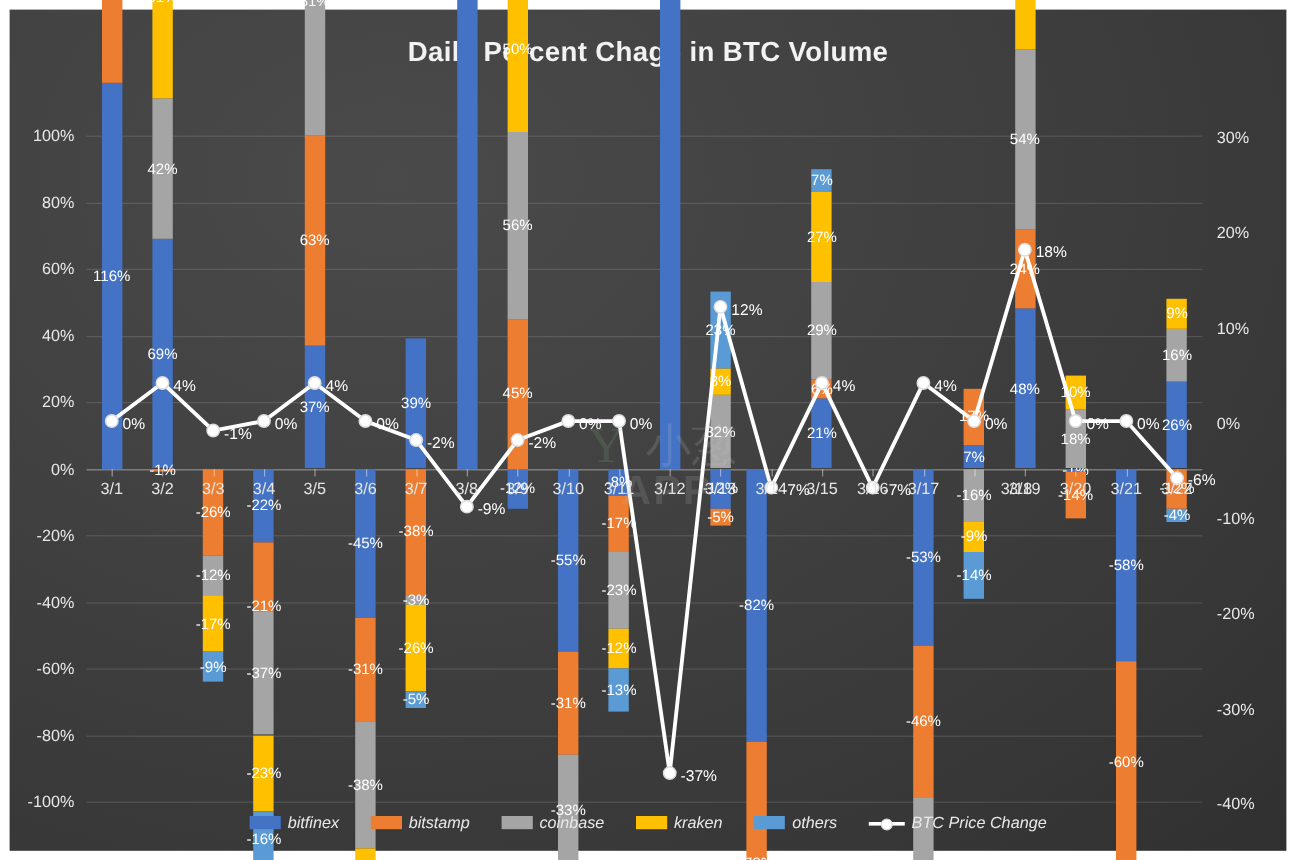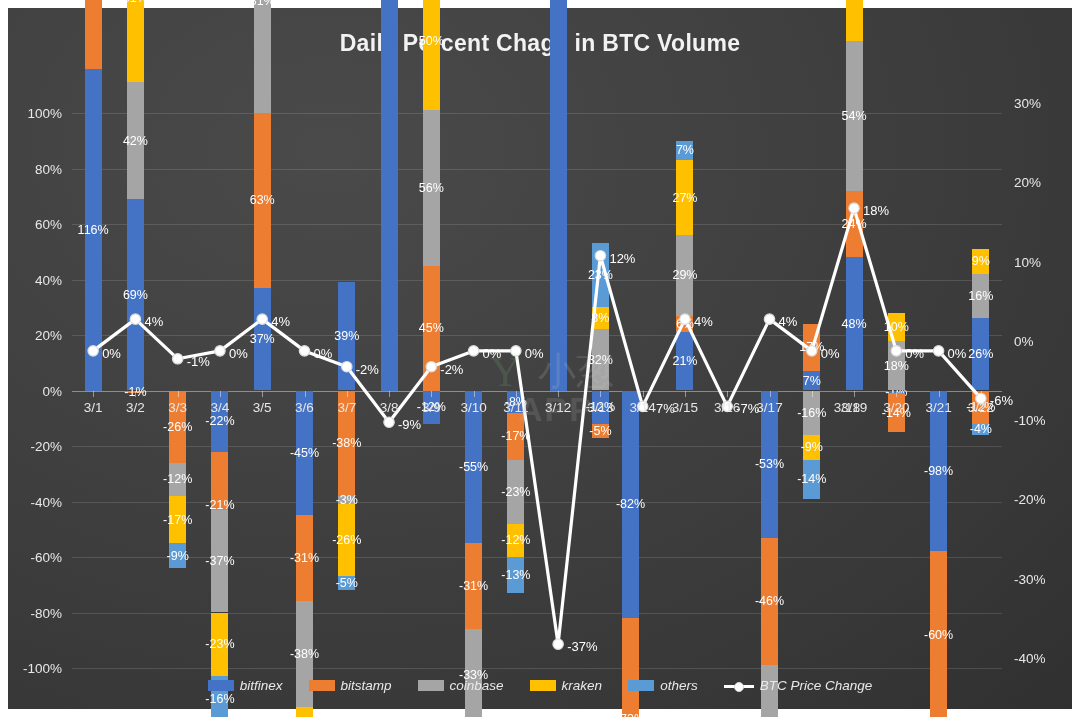--- a/index.html
+++ b/index.html
@@ -6,21 +6,21 @@
   body{font-family:"Liberation Sans",sans-serif;}
   #root{position:relative;width:1080px;height:717px;background:#ffffff;overflow:hidden;}
   #chart-card{position:absolute;left:8px;top:8px;width:1064px;height:701px;
     background:radial-gradient(ellipse at 30% 20%, #4a4a4a 0%, #414141 40%, #383838 75%, #303030 100%);}
   #chart-title{position:absolute;left:0;top:22px;width:1064px;text-align:center;
     color:#f2f2f2;font-size:23px;font-weight:bold;letter-spacing:.3px;}
   #plot{position:absolute;left:64px;top:105px;width:930px;height:555px;}
   .gridline{position:absolute;left:0;width:100%;height:1px;background:rgba(255,255,255,.13);}
   .zeroline{position:absolute;left:0;width:100%;height:1px;background:rgba(255,255,255,.40);}
   .axis-left{position:absolute;left:0;top:105px;width:64px;height:555px;}
-  .axis-right{position:absolute;left:994px;top:95px;width:70px;height:555px;}
+  .axis-right{position:absolute;left:994px;top:107px;width:70px;height:555px;}
   .ytl{position:absolute;right:10px;transform:translateY(-50%);color:#e8e8e8;font-size:13.5px;white-space:nowrap;}
   .ytr{position:absolute;left:12px;transform:translateY(-50%);color:#e8e8e8;font-size:13.5px;white-space:nowrap;}
   .col{position:absolute;top:0;height:100%;}
   .seg{position:absolute;left:0;width:100%;}
   .seglabel{position:absolute;left:50%;transform:translate(-50%,-50%);
     font-size:12.5px;color:#ffffff;white-space:nowrap;pointer-events:none;}
   .xlabel{position:absolute;top:2px;left:50%;transform:translateX(-50%);
     color:#e6e6e6;font-size:13.5px;white-space:nowrap;}
   #xaxis{position:absolute;left:64px;width:930px;height:24px;}
   #lineLayer{position:absolute;left:64px;top:105px;width:930px;height:555px;pointer-events:none;}
@@ -272,21 +272,21 @@
           <div class="seg" style="top: 280.275px; height: 38.85px; background: rgb(237, 125, 49);"></div>
           <div class="seglabel" style="top: 299.7px;">-14%</div>
           <div class="seg" style="top: 227.55px; height: 49.95px; background: rgb(165, 165, 165);"></div>
           <div class="seglabel" style="top: 252.525px;">18%</div>
           <div class="seg" style="top: 199.8px; height: 27.75px; background: rgb(255, 192, 0);"></div>
           <div class="seglabel" style="top: 213.675px;">10%</div>
         </div>
         <div style="position: absolute; left: 824.318px; top: 277.5px; width: 1px; height: 6px; background: rgba(255, 255, 255, 0.45);"></div>
         <div class="col" style="left: 858.091px; width: 17px;">
           <div class="seg" style="top: 277.5px; height: 160.95px; background: rgb(68, 114, 196);"></div>
-          <div class="seglabel" style="top: 357.975px;">-98%</div>
+          <div class="seglabel" style="top: 357.975px;">-58%</div>
           <div class="seg" style="top: 438.45px; height: 166.5px; background: rgb(237, 125, 49);"></div>
           <div class="seglabel" style="top: 521.7px;">-60%</div>
         </div>
         <div style="position: absolute; left: 866.591px; top: 277.5px; width: 1px; height: 6px; background: rgba(255, 255, 255, 0.45);"></div>
         <div class="col" style="left: 900.364px; width: 17px;">
           <div class="seg" style="top: 205.35px; height: 72.15px; background: rgb(68, 114, 196);"></div>
           <div class="seglabel" style="top: 241.425px;">26%</div>
           <div class="seg" style="top: 277.5px; height: 33.3px; background: rgb(237, 125, 49);"></div>
           <div class="seglabel" style="top: 294.15px;">-12%</div>
           <div class="seg" style="top: 160.95px; height: 44.4px; background: rgb(165, 165, 165);"></div>

